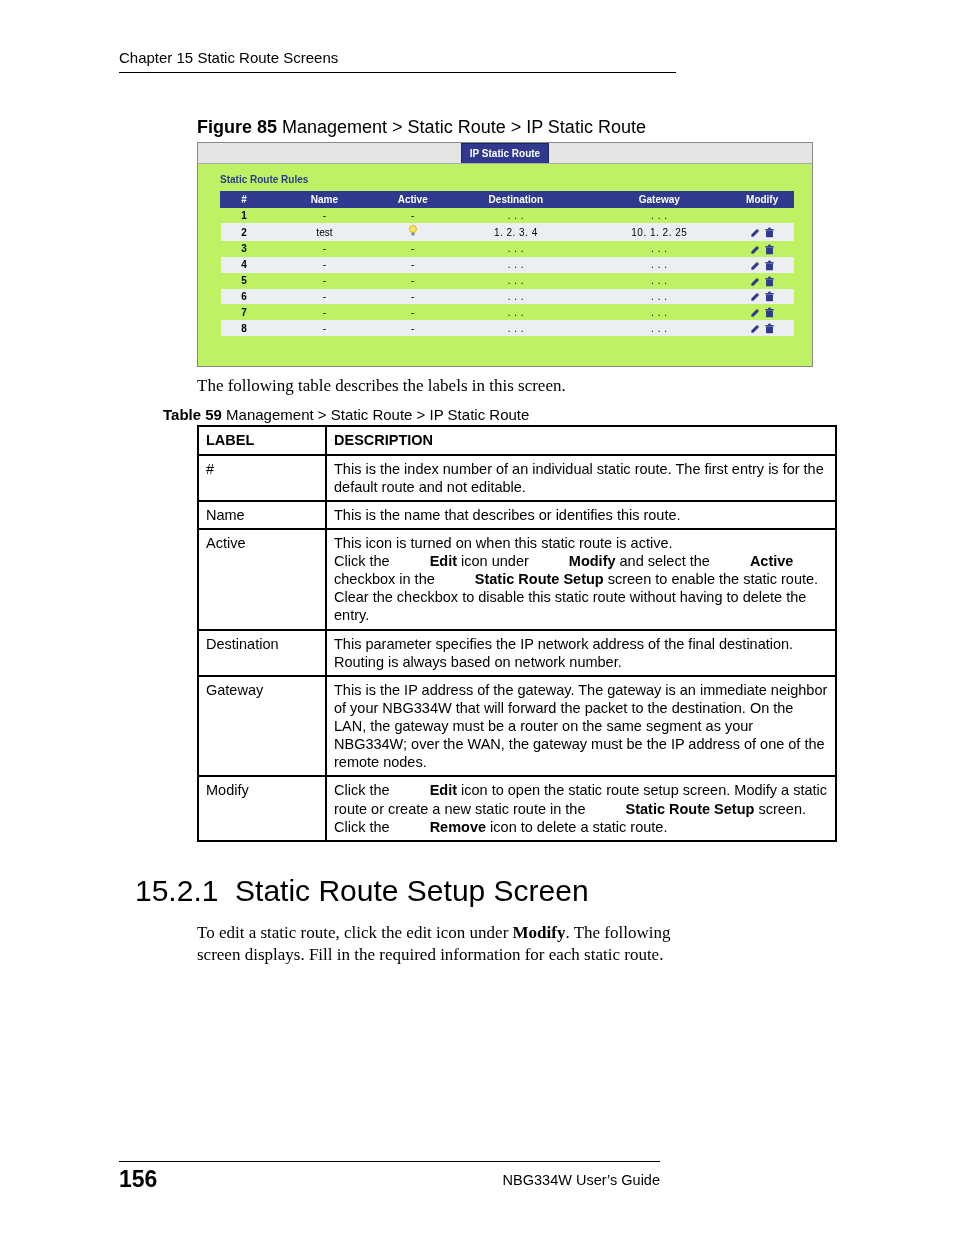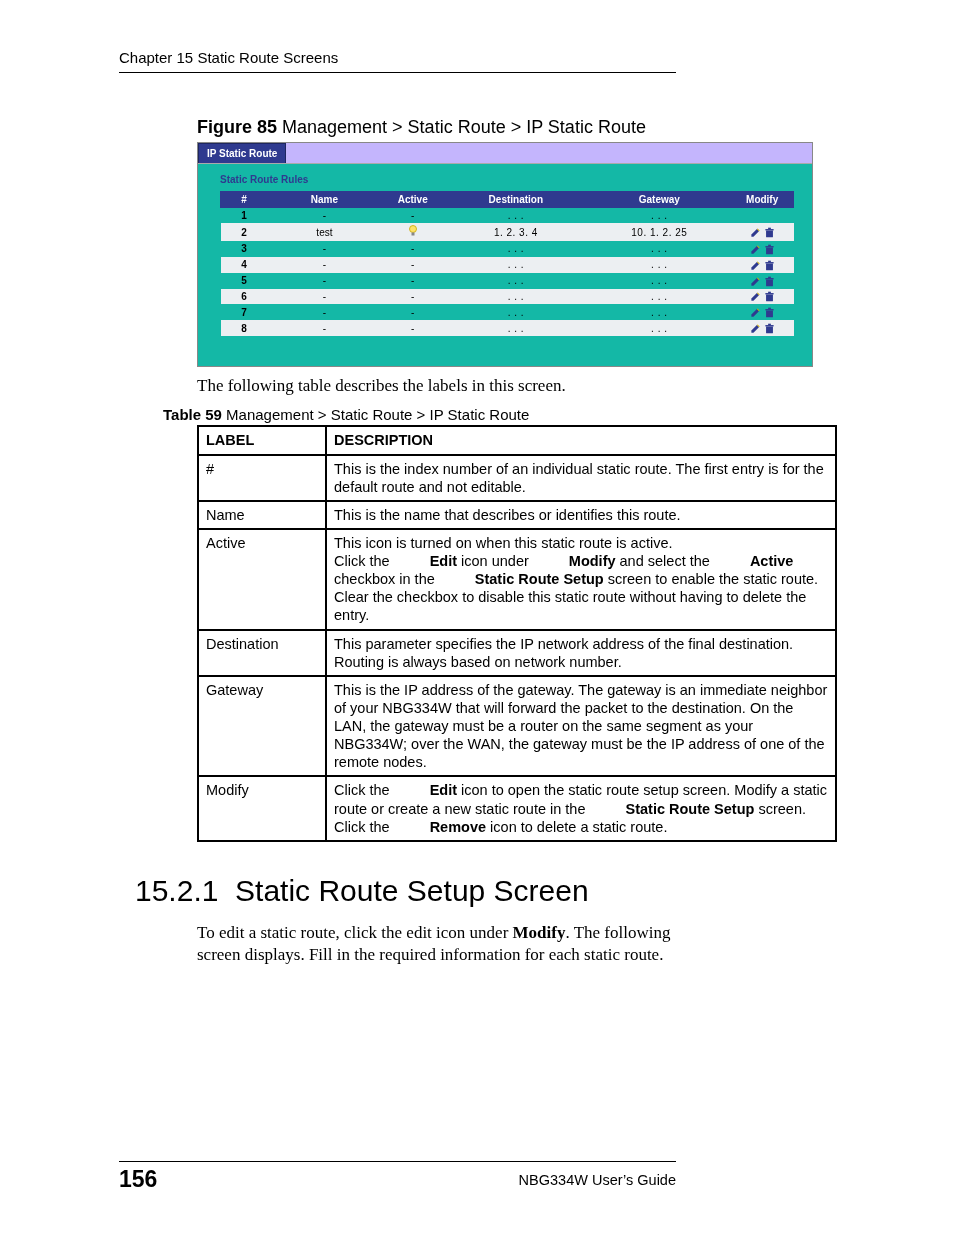--- a/index.html
+++ b/index.html
@@ -36,36 +36,37 @@
 
   
   .figure-frame {
     margin: 0 0 8px 78px;
     width: 614px;
     border: 1px solid #888;
     background: #fff;
     font-family: Verdana, Arial, sans-serif;
   }
   .tab-strip {
-    background: #c4b5fd;
+    background: #e5e5e5;
     display: flex;
     border-bottom: 1px solid #aaa;
     font-size: 10px;
+    justify-content: center;
   }
   .tab {
     background: #2f3a8f;
     color: #fff;
     font-weight: bold;
     padding: 4px 8px;
     border: 1px solid #1e2660;
     border-bottom: none;
   }
   .panel-body {
     padding: 10px 18px 30px 22px;
-    background: #14b8a6;
+    background: #bef264;
   }
   .panel-title {
     color: #2f3a8f;
     font-size: 10px;
     font-weight: bold;
     margin: 0 0 6px 0;
   }
   table.fig-table {
     width: 100%;
     border-collapse: collapse;
@@ -143,21 +144,21 @@
     font-size: 17px;
     margin: 0 0 0 78px;
     line-height: 1.3;
   }
   .sect-para .b { font-weight: bold; }
 
   
   .footer {
     position: absolute;
     left: 119px;
-    right: 120px;
+    right: 136px;
     bottom: 42px;
     border-top: 1.3px solid #000;
     padding-top: 4px;
     display: flex;
     justify-content: space-between;
     align-items: center;
     font-family: Arial, Helvetica, sans-serif;
   }
   .footer .pageno {
     font-weight: bold;

